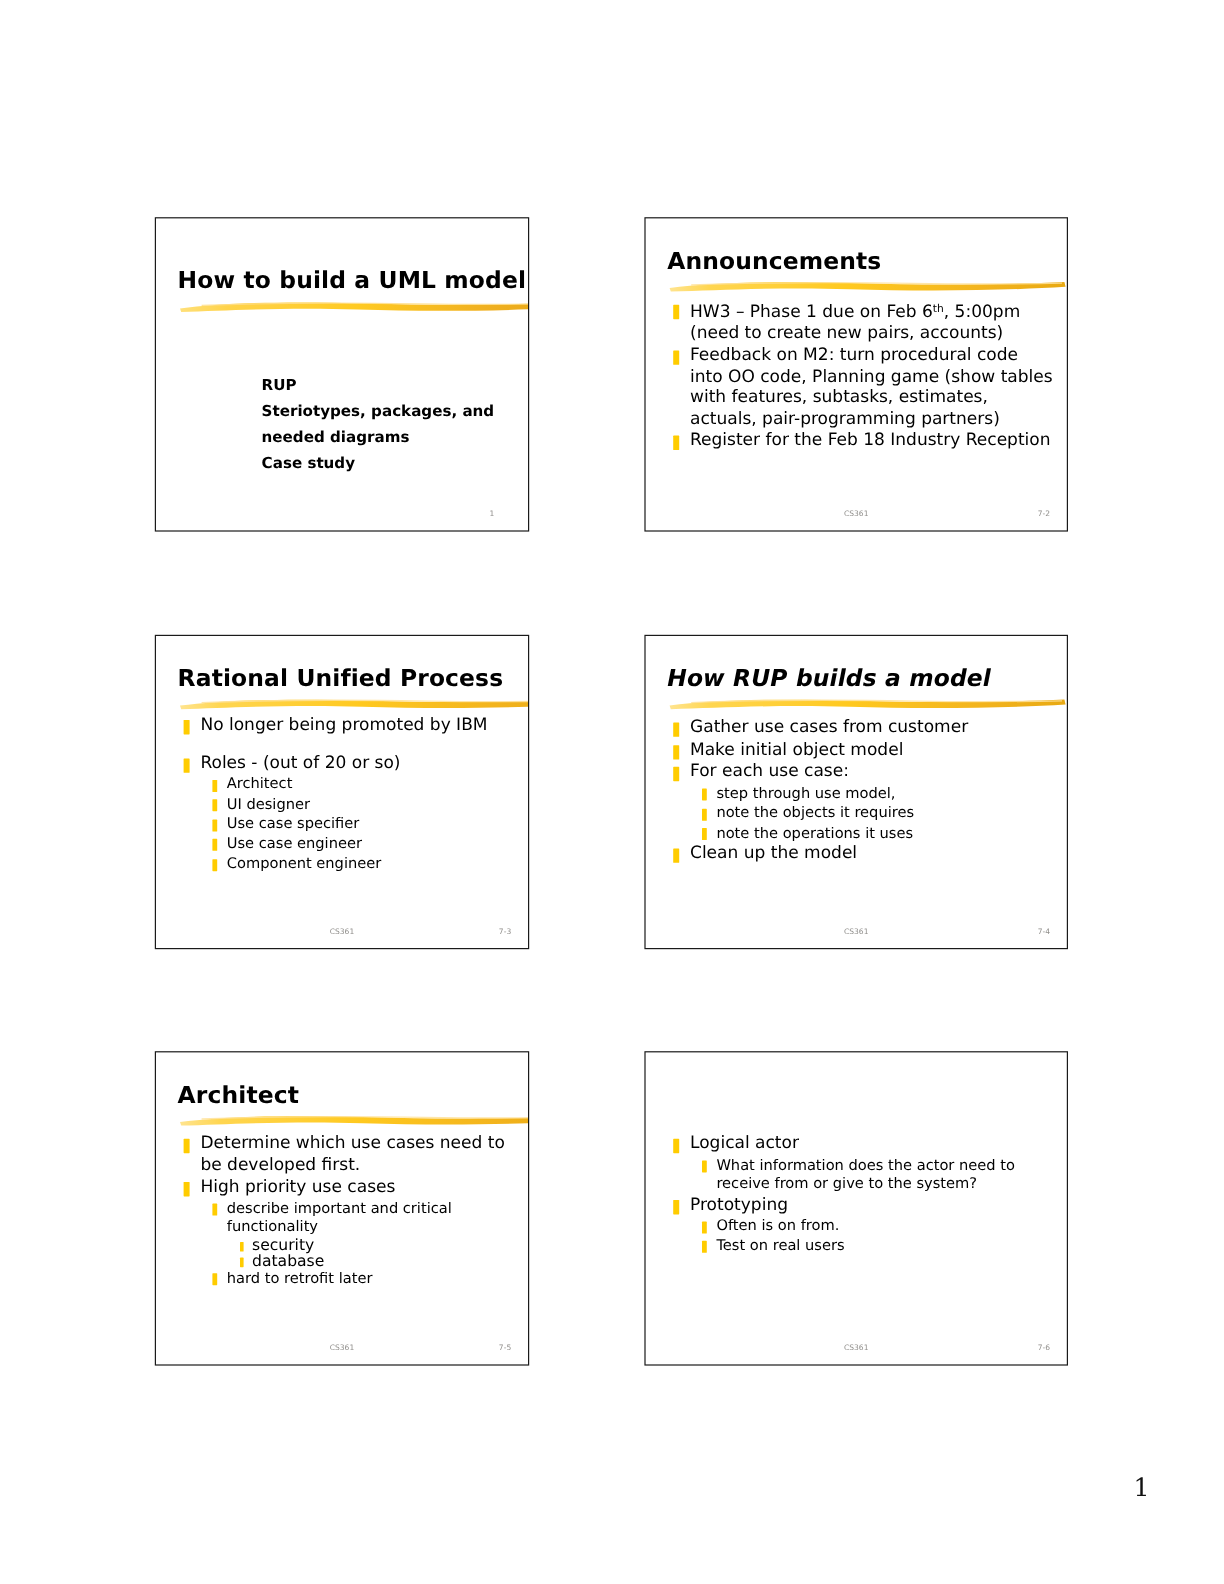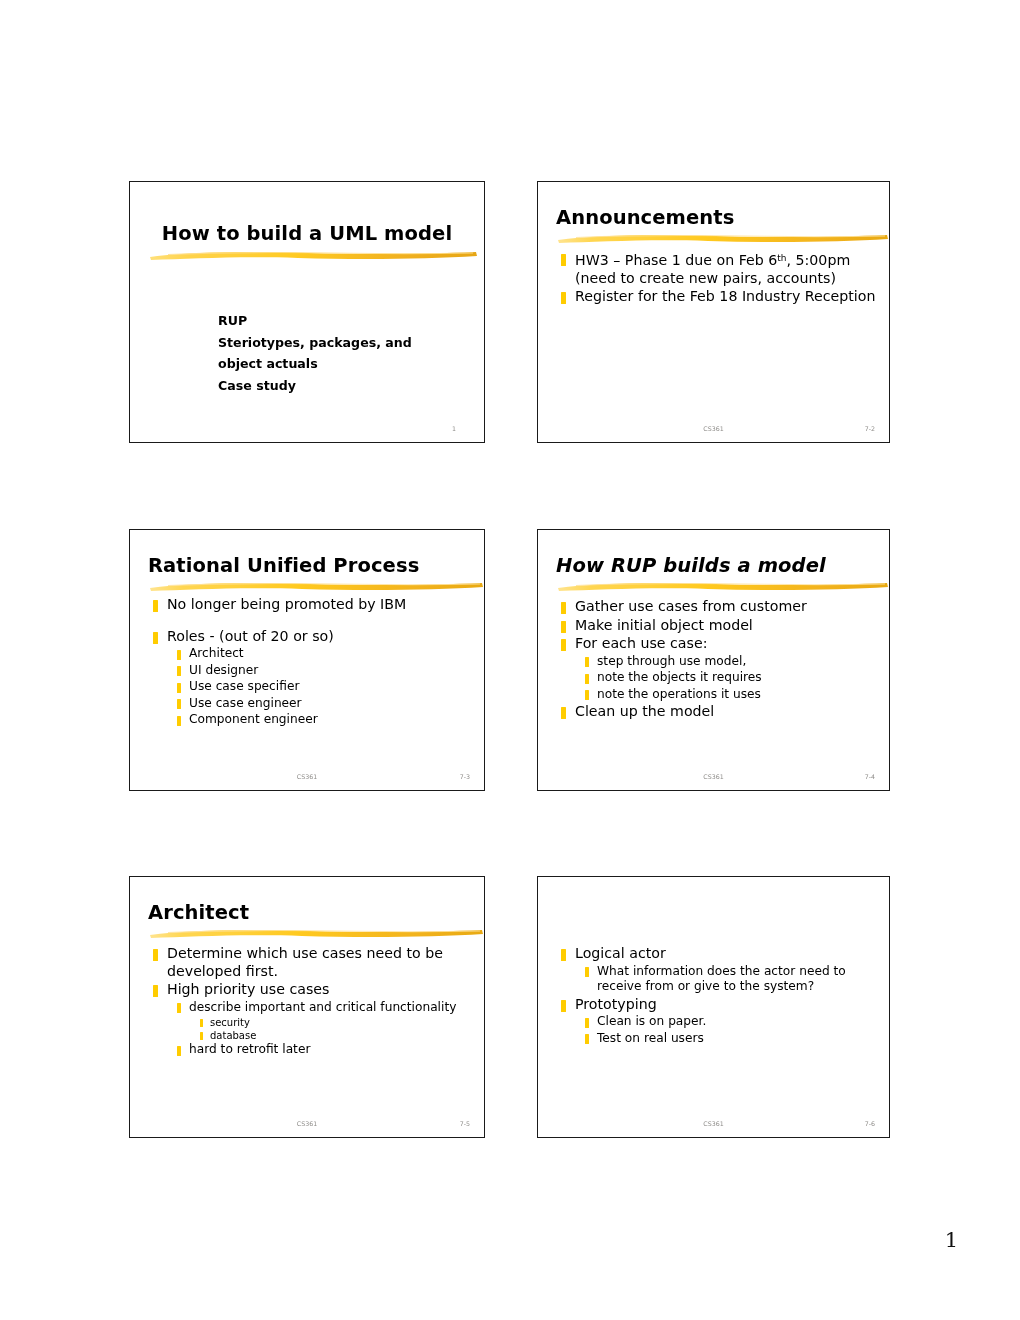--- a/index.html
+++ b/index.html
@@ -27,21 +27,21 @@
     background: #ffffff;
     border: 1.5px solid #1a1a1a;
     box-sizing: border-box;
     overflow: hidden;
   }
 
   
   .r1 { top: 181px; height: 262px; }
   .r2 { top: 529px; height: 262px; }
   .r3 { top: 876px; height: 262px; }
-  .cL { left: 129px; width: 356px; }
+  .cL { left: 129px; width: 312px; }
   .cR { left: 537px; width: 353px; }
 
   
   .title-wrap {
     position: absolute;
     left: 0;
     right: 0;
   }
   .slide-title {
     font-family: "DejaVu Sans", "Liberation Sans", sans-serif;
@@ -86,21 +86,21 @@
   .lv1 > .btext { font-size: 14.2px; line-height: 17.5px; }
 
   
   .lv2 { padding-left: 47px; margin-bottom: 1px; }
   .lv2 > .bmark { width: 4px; height: 10px; margin-top: 3.5px; margin-right: 8px; }
   .lv2 > .btext { font-size: 12.2px; line-height: 15.5px; }
 
   
   .lv3 { padding-left: 70px; margin-bottom: 0px; }
   .lv3 > .bmark { width: 3px; height: 8px; margin-top: 3px; margin-right: 7px; }
-  .lv3 > .btext { font-size: 10px; line-height: 13px; }
+  .lv3 > .btext { font-size: 13px; line-height: 13px; }
 
   .spacer { height: 13px; }
 
   
   .subline {
     font-weight: bold;
     font-size: 12.6px;
     line-height: 21.5px;
     color: #000000;
   }
@@ -162,21 +162,21 @@
             </linearGradient>
           </defs>
           <path d="M2,8 C40,3 95,2 160,4 C220,6 280,5 328,3 L329,7 C280,10 215,11 150,9 C90,7 42,10 3,11 Z" fill="url(#bg1)"></path>
           <path d="M20,5.5 C70,3.5 130,3 200,4.2 C250,5 300,4.5 325,4" stroke="#FFDE8A" stroke-width="1.1" fill="none" opacity="0.85"></path>
         </svg>
       </div>
     </div>
     <div class="body" style="top:128px;left:88px;right:20px;">
       <div class="subline">RUP</div>
       <div class="subline">Steriotypes, packages, and</div>
-      <div class="subline">object actuals</div>
+      <div class="subline">needed diagrams</div>
       <div class="subline">Case study</div>
     </div>
     <div class="footer">
       <span class="f-solo">1</span>
     </div>
   </div>
 
   <div class="slide r1 cR">
     <div class="title-wrap" style="top:24px;left:18px;right:14px;">
       <div class="slide-title title-left" style="font-size:19.5px;">Announcements</div>
@@ -196,20 +196,24 @@
         </svg>
       </div>
     </div>
     <div class="body" id="s2-body" style="top:68px;left:0;right:10px;">
         <div class="bullet lv1">
           <span class="bmark"></span>
           <span class="btext">HW3 – Phase 1 due on Feb 6<sup>th</sup>, 5:00pm (need to create new pairs, accounts)</span>
         </div>
         <div class="bullet lv1">
           <span class="bmark"></span>
+          <span class="btext">Feedback on M2: turn procedural code into OO code, Planning game (show tables with features, subtasks, estimates, actuals, pair-programming partners)</span>
+        </div>
+        <div class="bullet lv1">
+          <span class="bmark"></span>
           <span class="btext">Register for the Feb 18 Industry Reception</span>
         </div>
       </div>
     <div class="footer">
       <span class="f-course">CS361</span>
       <span class="f-num">7-2</span>
     </div>
   </div>
 
   <div class="slide r2 cL">
@@ -383,21 +387,21 @@
         <div class="bullet lv2">
           <span class="bmark"></span>
           <span class="btext">What information does the actor need to receive from or give to the system?</span>
         </div>
         <div class="bullet lv1">
           <span class="bmark"></span>
           <span class="btext">Prototyping</span>
         </div>
         <div class="bullet lv2">
           <span class="bmark"></span>
-          <span class="btext">Clean is on paper.</span>
+          <span class="btext">Often is on from.</span>
         </div>
         <div class="bullet lv2">
           <span class="bmark"></span>
           <span class="btext">Test on real users</span>
         </div>
       </div>
     <div class="footer">
       <span class="f-course">CS361</span>
       <span class="f-num">7-6</span>
     </div>

